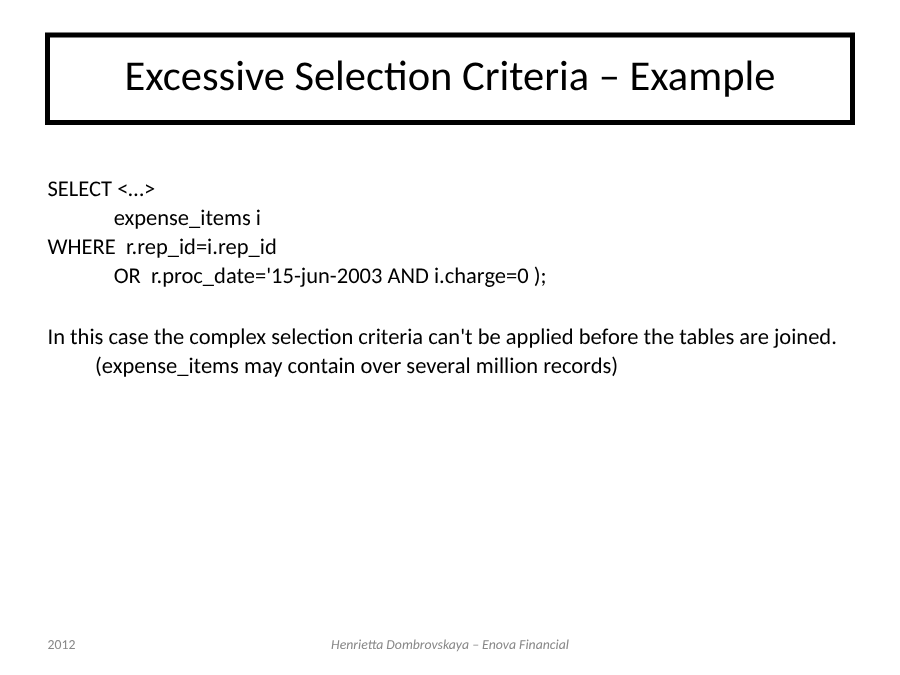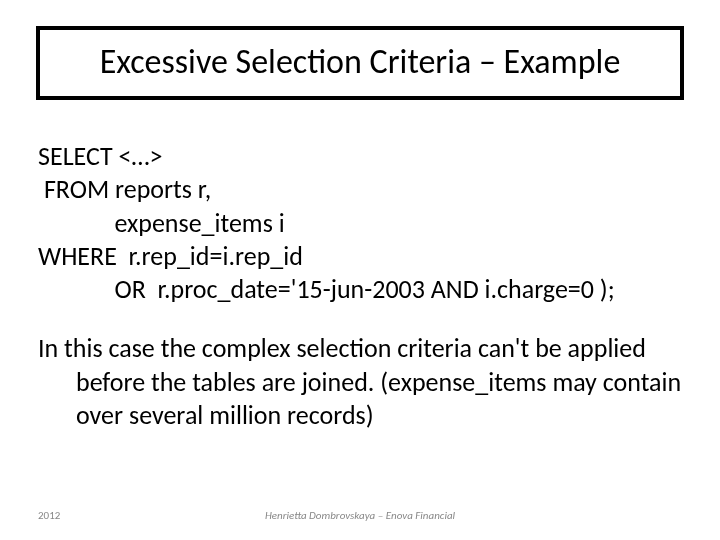--- a/index.html
+++ b/index.html
@@ -30,21 +30,21 @@
   .title-text {
     font-size: 34px;
     color: #000;
     line-height: 1.05;
   }
   .body {
     position: absolute;
     top: 140px;
     left: 38px;
     right: 38px;
-    font-size: 26px;
+    font-size: 18px;
     color: #000;
     line-height: 1.28;
   }
   .code-line {
     white-space: pre;
   }
   .para {
     margin-top: 26px;
     text-indent: -38px;
     padding-left: 38px;
@@ -72,21 +72,20 @@
 <body>
 
 <div class="slide">
 
   <div class="title-box">
     <div class="title-text">Excessive Selection Criteria – Example</div>
   </div>
 
   <div class="body">
     <div class="code-line">SELECT &lt;…&gt;</div>
-    <div class="code-line"> FROM reports r,</div>
     <div class="code-line">             expense_items i</div>
     <div class="code-line">WHERE  r.rep_id=i.rep_id</div>
     <div class="code-line">             OR  r.proc_date='15-jun-2003 AND i.charge=0 );</div>
 
     <div class="para">In this case the complex selection criteria can't be applied before the tables are joined. (expense_items may contain over several million records)</div>
   </div>
 
   <div class="footer-left">2012</div>
   <div class="footer-center">Henrietta Dombrovskaya – Enova Financial</div>
 

